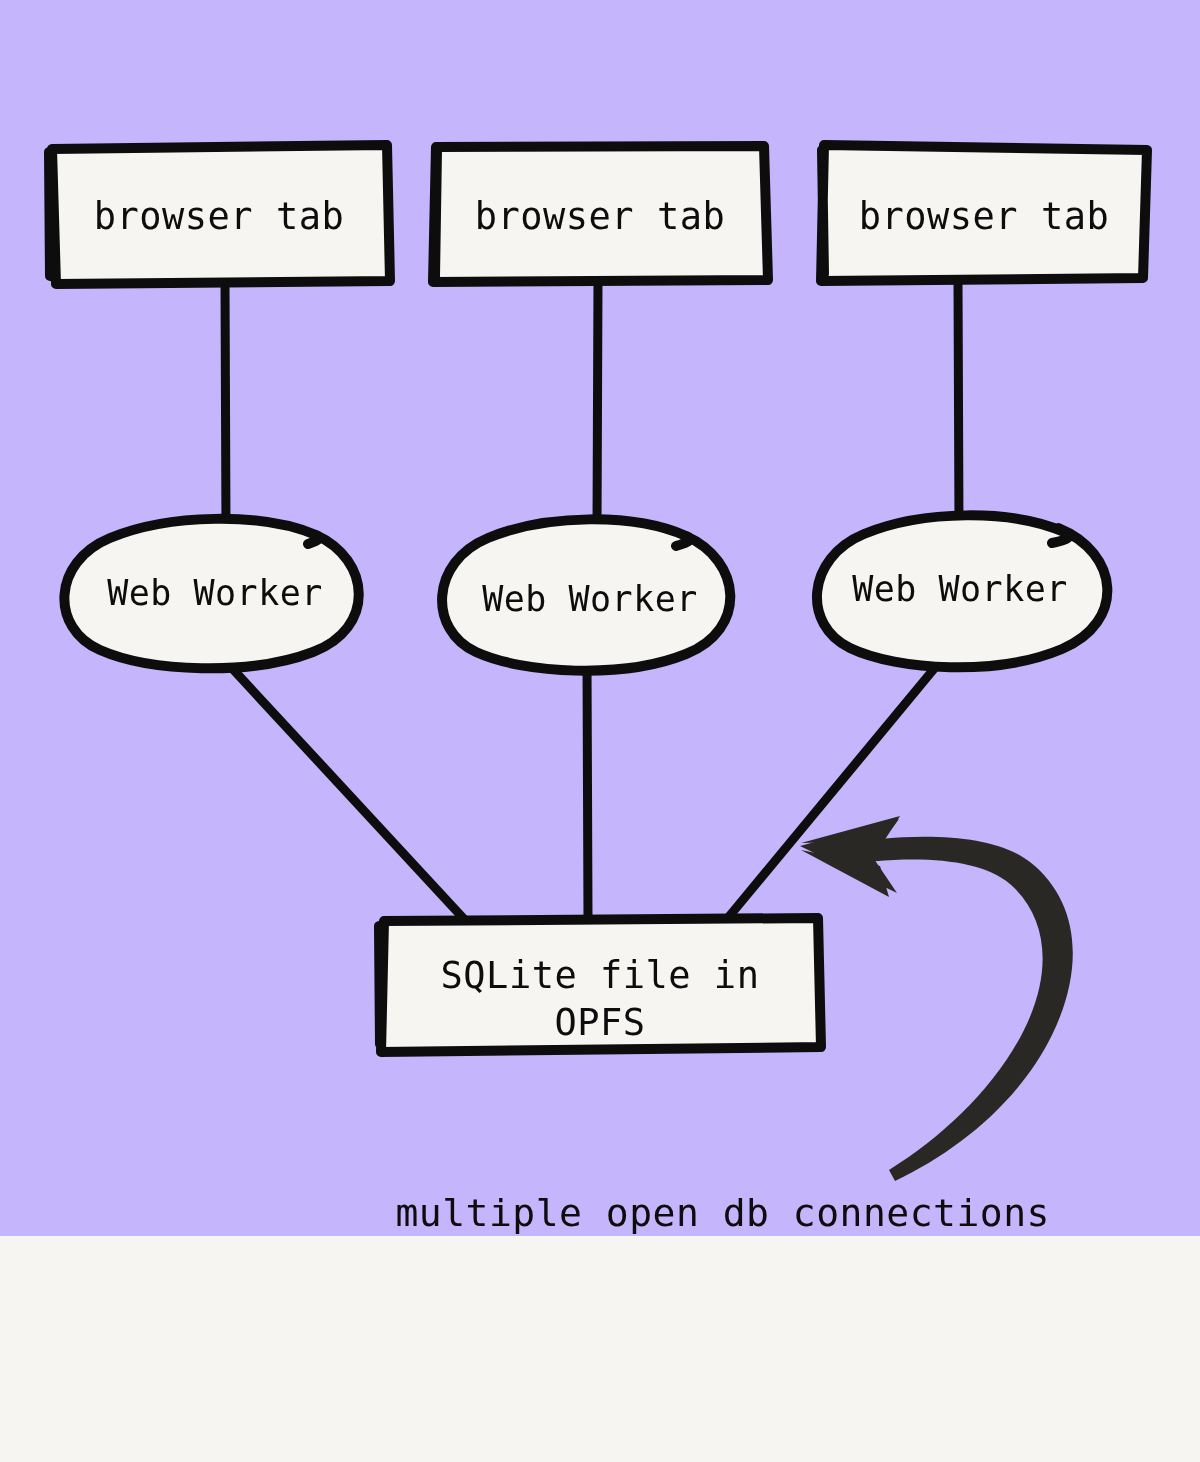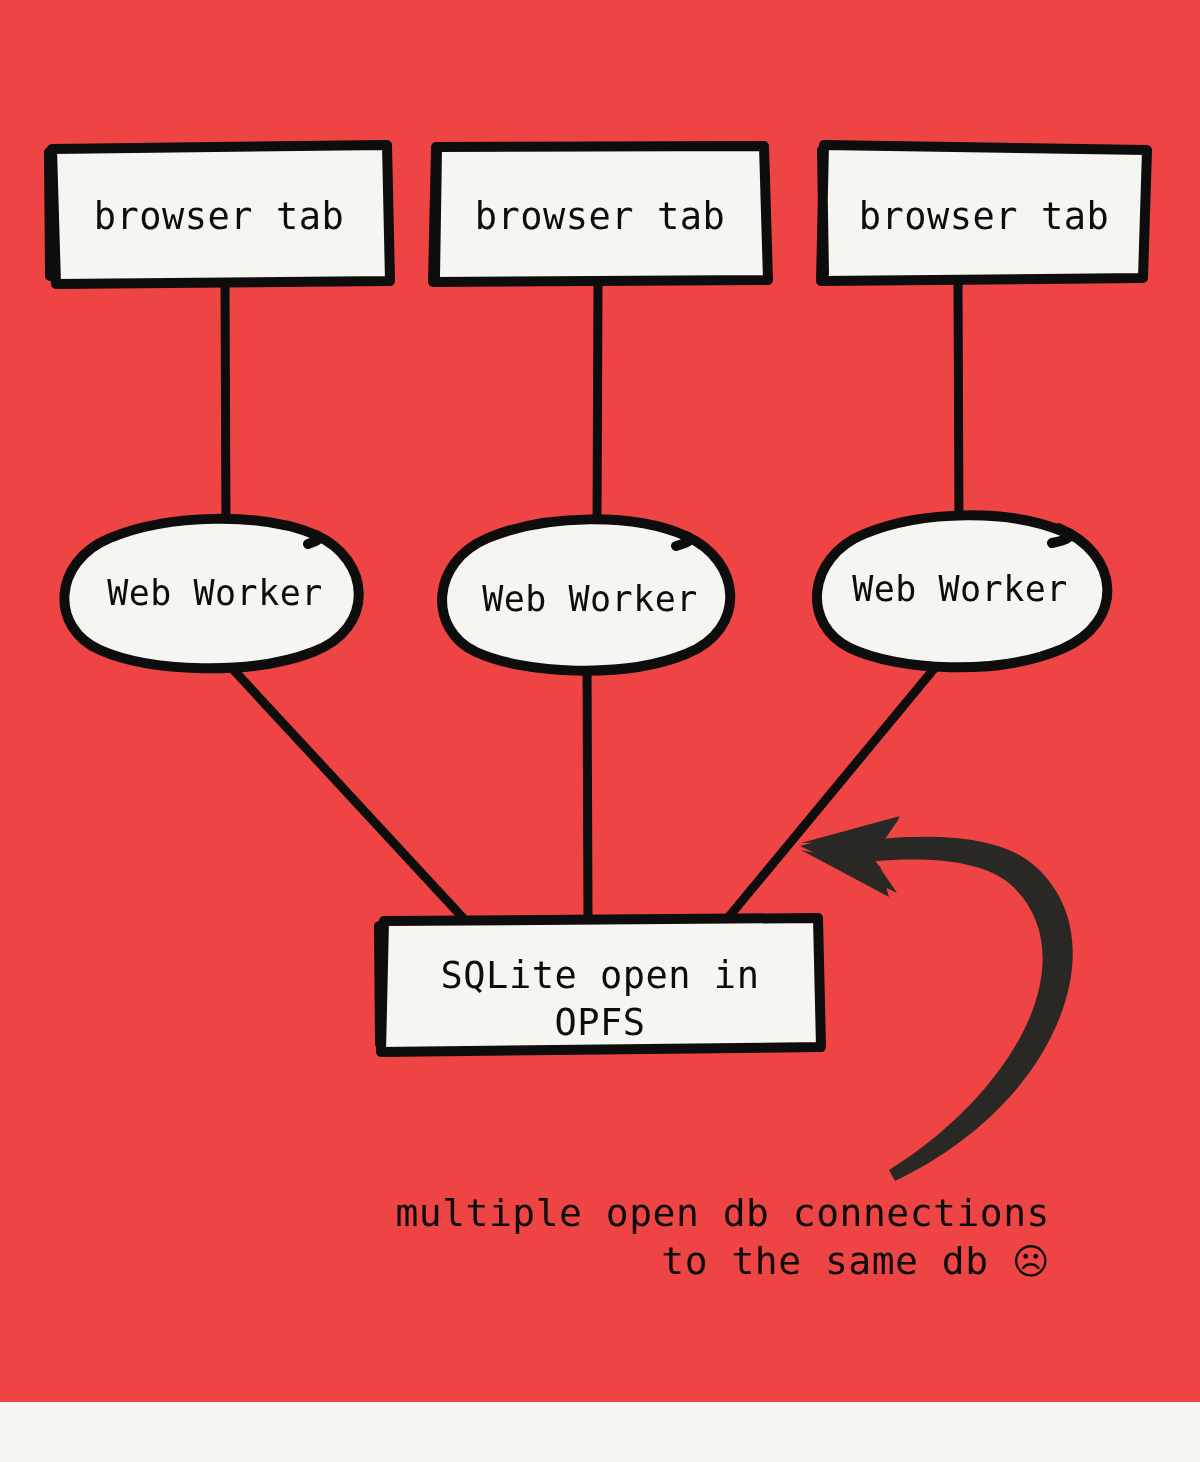--- a/index.html
+++ b/index.html
@@ -3,22 +3,22 @@
 <meta charset="utf-8">
 <style>
   html, body {
     margin: 0;
     padding: 0;
     background: #f6f5f1;
   }
   #canvas {
     position: relative;
     width: 1200px;
-    height: 1402px;
-    background: #ef4444;
+    height: 1236px;
+    background: #c4b5fd;
     overflow: hidden;
     font-family: "DejaVu Sans Mono", "Liberation Mono", monospace;
   }
   #diagram-svg {
     position: absolute;
     top: 0;
     left: 0;
     width: 1200px;
     height: 1462px;
   }
@@ -139,19 +139,19 @@
   </svg>
 
   <div class="node-label label-tab1">browser tab</div>
   <div class="node-label label-tab2">browser tab</div>
   <div class="node-label label-tab3">browser tab</div>
 
   <div class="node-label label-ww1">Web Worker</div>
   <div class="node-label label-ww2">Web Worker</div>
   <div class="node-label label-ww3">Web Worker</div>
 
-  <div class="node-label label-db">SQLite open in
+  <div class="node-label label-db">SQLite file in
 OPFS</div>
 
   <div class="caption"><span>multiple open db connections
 to the same db </span><span class="emoji">☹</span></div>
 
 </div>
 
 </body></html>

